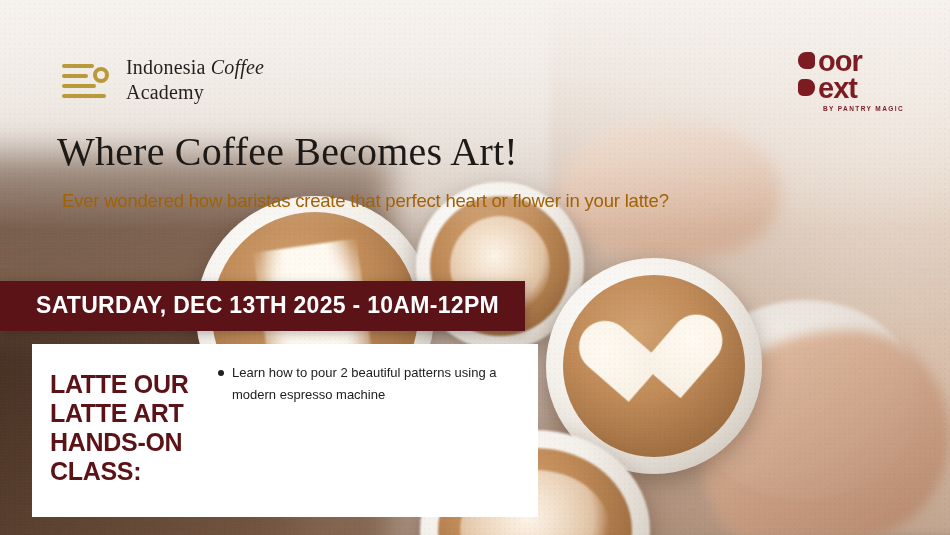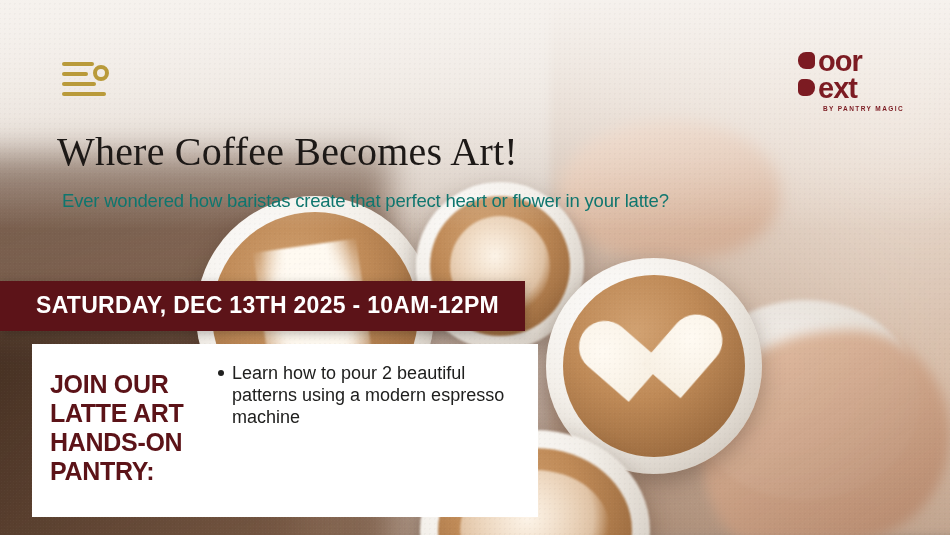--- a/index.html
+++ b/index.html
@@ -182,21 +182,21 @@
     position:absolute; left:57px; top:130px;
     margin:0;
     font-family:"Liberation Serif", serif;
     font-size:40px; line-height:44px;
     color:#1d1917; font-weight:normal;
     letter-spacing:.2px;
   }
   .subhead {
     position:absolute; left:62px; top:190px;
     font-family:"Liberation Sans", sans-serif;
-    font-size:18.5px; color:#0f766e;
+    font-size:18.5px; color:#a16207;
     letter-spacing:-.2px;
   }
 
   .date-bar {
     position:absolute; left:0; top:281px;
     background:#5c1318;
     padding:11px 26px 12px 36px;
     box-shadow:0 3px 10px rgba(0,0,0,.25);
     text-align:center;
   }
@@ -241,21 +241,21 @@
     flex:0 0 160px;
     padding-top:12px;
   }
   .col {
     flex:1;
     padding-left:8px;
     padding-top:4px;
   }
   .bullet {
     display:flex; gap:8px;
-    font-size:18px; line-height:22px;
+    font-size:13px; line-height:22px;
     color:#20201f;
   }
   .bullet .dot {
     flex:0 0 auto; margin-top:8px;
     width:6px; height:6px; border-radius:50%; background:#20201f;
   }
   .bullet .txt { flex:1; }
 </style>
 </head>
 <body>
@@ -306,20 +306,24 @@
         <svg width="52" height="46" viewBox="0 0 52 46" aria-hidden="true">
           <g stroke="#b99a3a" stroke-width="4" stroke-linecap="round">
             <line x1="4" y1="9" x2="32" y2="9"></line>
             <line x1="4" y1="19" x2="26" y2="19"></line>
             <line x1="4" y1="29" x2="34" y2="29"></line>
             <line x1="4" y1="39" x2="44" y2="39"></line>
           </g>
           <circle cx="41" cy="18" r="6" fill="none" stroke="#b99a3a" stroke-width="4"></circle>
         </svg>
       </span>
+      <span class="brand-name">
+        <span><span>Indonesia </span><span class="it">Coffee</span></span><br>
+        <span>Academy</span>
+      </span>
     </div>
 
     <div class="logo-right">
       <div class="logo-word">
         <span class="ln">
           <span class="logo-dot d2"></span>
           <span>oor</span>
         </span>
         <span class="ln">
           <span class="logo-dot"></span>
@@ -330,21 +334,21 @@
     </div>
 
     <h1 class="headline">Where Coffee Becomes Art!</h1>
     <div class="subhead">Ever wondered how baristas create that perfect heart or flower in your latte?</div>
 
     <div class="date-bar">
       <span>SATURDAY, DEC 13TH 2025 - 10AM-12PM</span>
     </div>
 
     <div class="card">
-      <div class="card-title">JOIN OUR LATTE ART HANDS-ON PANTRY:</div>
+      <div class="card-title">LATTE OUR LATTE ART HANDS-ON CLASS:</div>
       <div class="col">
         <div class="bullet">
           <span class="dot"></span>
           <span class="txt">Learn how to pour 2 beautiful patterns using a modern espresso machine</span>
         </div>
       </div>
     </div>
     <div class="scallop-b"></div>
     <div class="scallop-r"></div>
 

